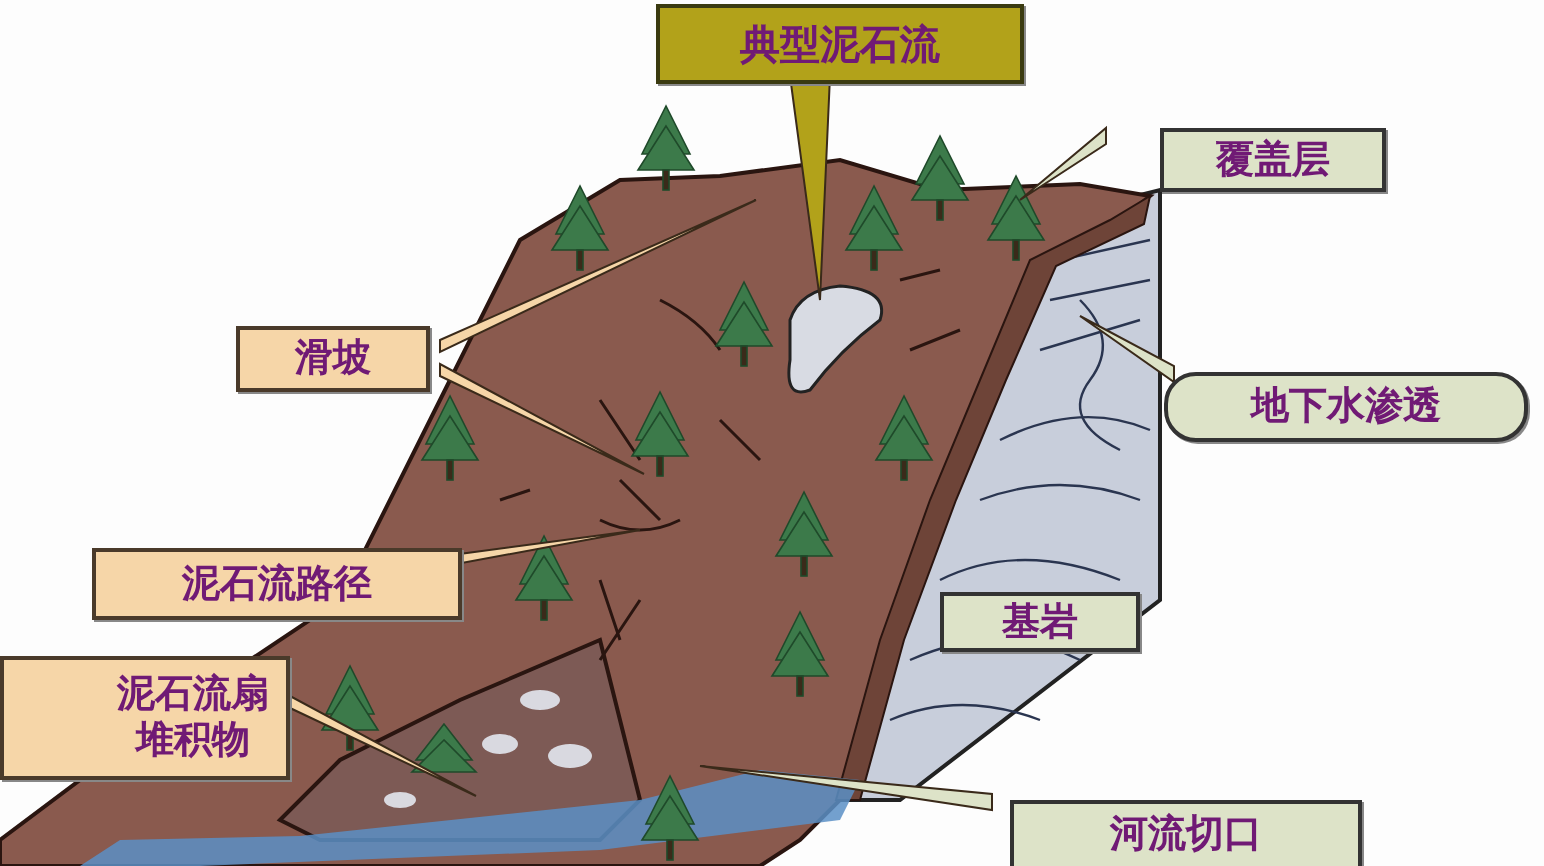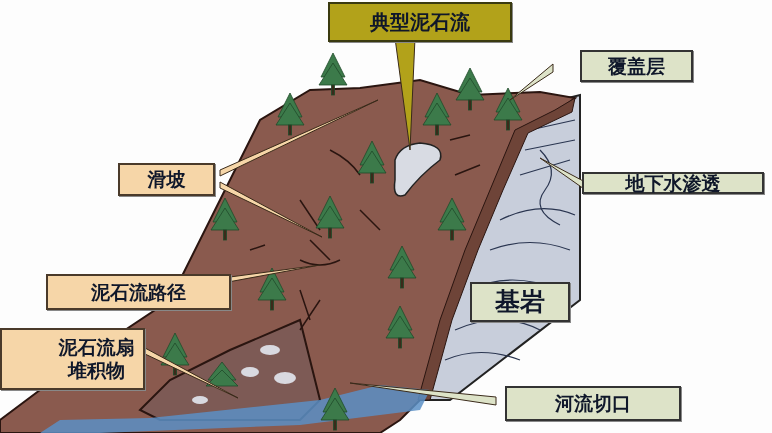--- a/index.html
+++ b/index.html
@@ -1,25 +1,25 @@
 <!DOCTYPE html>
 <html><head>
 <meta charset="utf-8">
 <style>
   html, body { margin:0; padding:0; background:#ffffff; }
   #stage { position:relative; width:772px; height:433px; overflow:hidden; background:#fdfdfd;
            font-family:"DejaVu Serif","Liberation Serif",serif; }
   svg.diagram { position:absolute; left:0; top:0; }
   .label { position:absolute; box-sizing:border-box; border:2px solid #4a3a2a;
-           display:flex; align-items:center; justify-content:center; color:#0f172a;
+           display:flex; align-items:center; justify-content:center; color:#701a75;
            font-weight:bold; line-height:1.2; text-align:center; box-shadow:1px 1px 0 #888; }
   .label span { display:block; }
   .lbl-orange { background:#f6d6a8; }
   .lbl-olive  { background:#b2a21a; border-color:#3a3a10; }
-  .lbl-grey   { background:#dde3c8; border-color:#333; }
+  .lbl-grey   { background:#dde3c8; border-color:#333;margin-top:14px; }
 </style>
 </head>
 <body>
 
 <div id="stage">
   <svg class="diagram" width="772" height="433" viewBox="0 0 772 433">
 
     <path d="M520,110 L580,95 L580,300 L450,400 L420,400 L440,320 L470,250 L490,190 Z" fill="#c8cedb" stroke="#222" stroke-width="2"></path>
     <g stroke="#2a3550" stroke-width="1.2" fill="none">
       <path d="M530,130 L575,120 M525,150 L575,140 M520,175 L570,160"></path>
@@ -141,29 +141,29 @@
 
   <div class="label lbl-olive" style="left:328px;top:2px;width:184px;height:40px;font-size:20px;">
     <span>典型泥石流</span>
   </div>
   <div class="label lbl-grey" style="left:580px;top:50px;width:113px;height:32px;font-size:19px;">
     <span>覆盖层</span>
   </div>
   <div class="label lbl-orange" style="left:118px;top:163px;width:97px;height:33px;font-size:19px;">
     <span>滑坡</span>
   </div>
-  <div class="label lbl-grey" style="left:582px;top:172px;width:182px;height:22px;font-size:19px;">
+  <div class="label lbl-grey" style="left:582px;top:172px;width:182px;height:35px;font-size:19px;border-radius:16px;">
     <span>地下水渗透</span>
   </div>
   <div class="label lbl-orange" style="left:0px;top:274px;width:185px;height:36px;font-size:19px;margin-left:46px;">
     <span>泥石流路径</span>
   </div>
   <div class="label lbl-orange" style="left:0px;top:328px;width:145px;height:62px;font-size:19px;flex-direction:column;padding-left:48px;">
     <span>泥石流扇</span>
     <span>堆积物</span>
   </div>
-  <div class="label lbl-grey" style="left:470px;top:282px;width:100px;height:40px;font-size:25px;">
+  <div class="label lbl-grey" style="left:470px;top:282px;width:100px;height:30px;font-size:19px;">
     <span>基岩</span>
   </div>
   <div class="label lbl-grey" style="left:505px;top:386px;width:176px;height:35px;font-size:19px;">
     <span>河流切口</span>
   </div>
 </div>
 
 </body></html>

